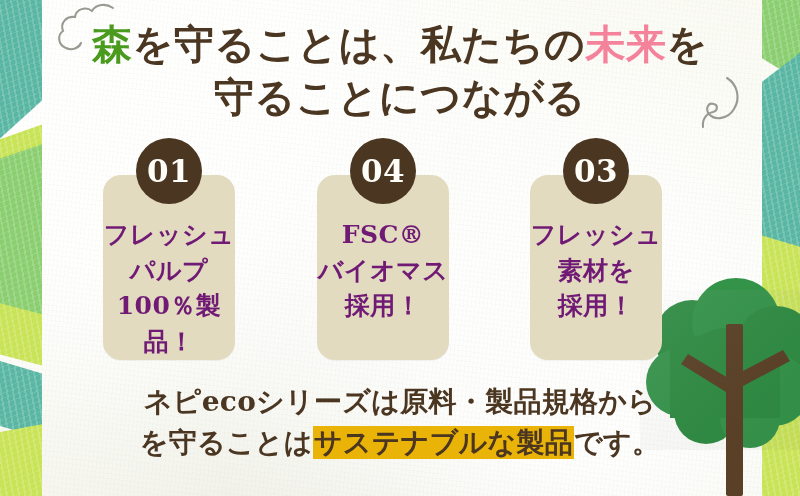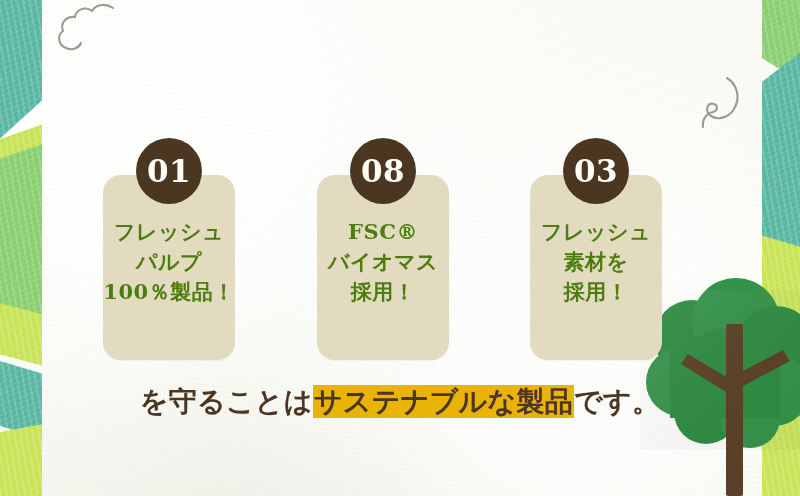--- a/index.html
+++ b/index.html
@@ -81,23 +81,23 @@
     color:#FFFDF8;
     font-family:"DejaVu Serif","Liberation Serif",serif;
     font-weight:bold; font-size:31px;
     display:flex; align-items:center; justify-content:center;
     letter-spacing:.5px;
   }
 
   .card-text {
     position:absolute; left:0; right:0; top:42px;
     text-align:center;
-    color:#4d7c0f;
+    color:#701a75;
     font-weight:bold;
-    font-size:21px;
+    font-size:25px;
     line-height:1.42;
     white-space:pre-line;
     letter-spacing:.5px;
   }
 
   
   .caption {
     position:absolute; left:0; right:0; top:381px;
     text-align:center;
     color:#4B3621;
@@ -178,41 +178,48 @@
       <rect x="0" y="24" width="160" height="160" fill="url(#tg)"></rect>
     </g>
     <defs>
       <linearGradient id="tg" x1="0" y1="0" x2="1" y2="1">
         <stop offset="0" stop-color="#ffffff" stop-opacity=".5"></stop>
         <stop offset="1" stop-color="#000000" stop-opacity=".2"></stop>
       </linearGradient>
     </defs>
   </svg>
 
+  <h1 class="headline">
+    <span class="ln">
+      <span class="hl-green">森</span><span>を守ることは、私たちの</span><span class="hl-pink">未来</span><span>を</span>
+    </span>
+    <span class="ln">守ることにつながる</span>
+  </h1>
 
   <div class="card card-1">
     <div class="badge">01</div>
     <div class="card-text">フレッシュ
 パルプ
 100％製品！</div>
   </div>
 
   <div class="card card-2">
-    <div class="badge">08</div>
+    <div class="badge">04</div>
     <div class="card-text">FSC®
 バイオマス
 採用！</div>
   </div>
 
   <div class="card card-3">
     <div class="badge">03</div>
     <div class="card-text">フレッシュ
 素材を
 採用！</div>
   </div>
 
   <p class="caption">
+    <span class="ln">ネピecoシリーズは原料・製品規格から</span>
     <span class="ln">
       <span>を守ることは</span><span class="mark">サステナブルな製品</span><span>です。</span>
     </span>
   </p>
 
 </div>
 
 </body></html>

